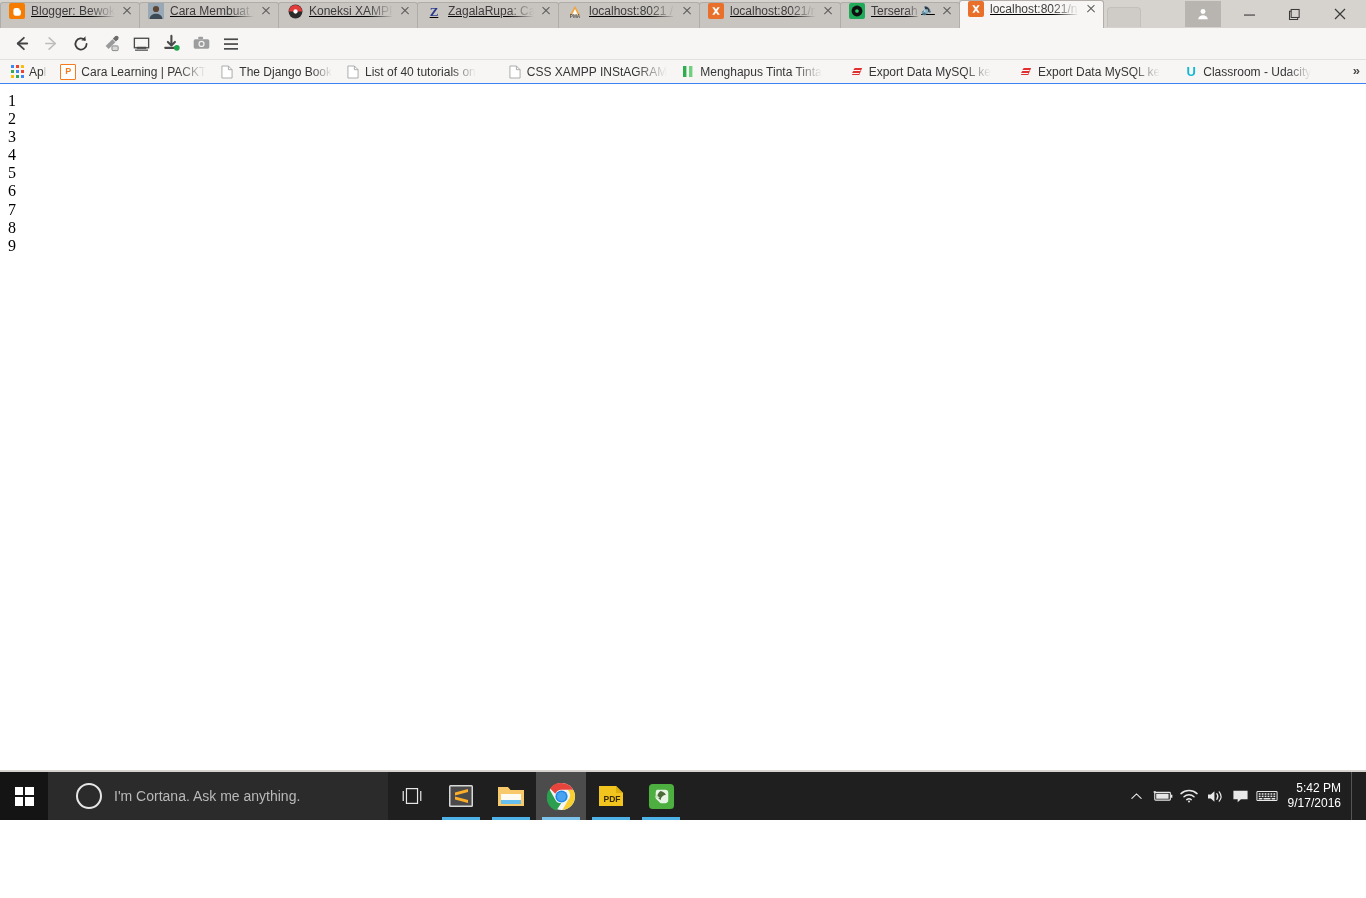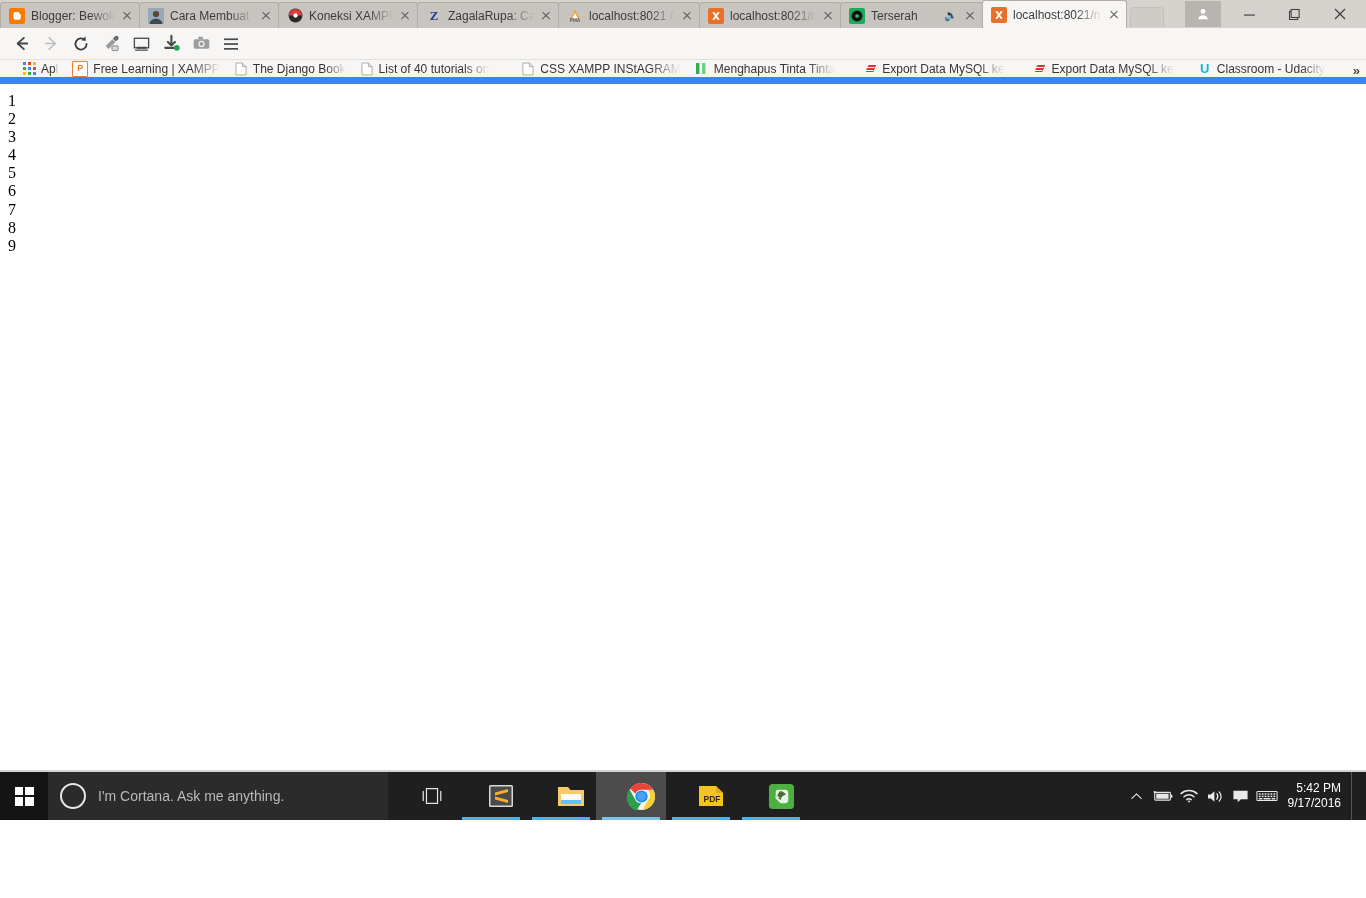--- a/index.html
+++ b/index.html
@@ -31,31 +31,32 @@
     display: flex;
     align-items: flex-end;
     padding-left: 0px;
     box-sizing: border-box;
   }
 
   .tab {
     position: relative;
     height: 26px;
     display: flex;
-    align-items: center;
+    align-items: flex-start;
     box-sizing: border-box;
     background: #c8c4c0;
     border: 1px solid #b0aca8;
     border-bottom: none;
     border-top-left-radius: 3px;
     border-top-right-radius: 3px;
     margin-right: -1px;
     padding: 0 4px 0 8px;
     overflow: hidden;
     transform: skewX(0deg);
+    text-decoration: underline;
   }
   .tab.active {
     background: #f7f6f5;
     border-color: #b2aeaa;
     height: 28px;
     z-index: 5;
   }
 
   .tab-favicon {
     width: 16px;
@@ -221,23 +222,23 @@
     justify-content: center;
     flex: 0 0 30px;
   }
 
   
   .bookmarks-bar {
     height: 24px;
     background: #f7f6f5;
     display: flex;
     align-items: center;
-    padding: 0 16px;
+    padding: 0 4px;
     box-sizing: border-box;
-    border-bottom: 7px solid #3b82f6;
+    border-bottom: 1px solid #3b82f6;
     position: relative;
     overflow: hidden;
   }
   .bm {
     display: flex;
     align-items: center;
     height: 20px;
     padding: 0 6px;
     margin-right: 2px;
     white-space: nowrap;
@@ -321,21 +322,21 @@
     gap: 2px;
   }
   .win-logo span { background: #ffffff; display: block; }
 
   .cortana {
     width: 340px;
     height: 48px;
     background: #2b2b2b;
     display: flex;
     align-items: center;
-    padding-left: 12px;
+    padding-left: 28px;
     box-sizing: border-box;
     flex: 0 0 340px;
   }
   .cortana-circle {
     width: 22px;
     height: 22px;
     border: 2px solid #e6e6e6;
     border-radius: 50%;
     flex: 0 0 22px;
     margin-right: 12px;
@@ -346,21 +347,20 @@
   }
 
   .task-item {
     width: 48px;
     height: 48px;
     flex: 0 0 48px;
     display: flex;
     align-items: center;
     justify-content: center;
     position: relative;
-    padding-left: 20px;
   }
   .task-item.wide { width: 50px; flex: 0 0 50px; }
   .task-item.active { background: #4c4c4c; }
   .task-item .indicator {
     position: absolute;
     bottom: 0;
     left: 6px;
     right: 6px;
     height: 3px;
     background: #4cb2e8;
@@ -472,21 +472,21 @@
     <div class="tab" style="width:142px">
       <span class="tab-favicon" style="background:#e8702a">
         <svg class="ico-svg" width="12" height="12" viewBox="0 0 16 16">
             <path d="M3 3h3l2 3 2-3h3l-3.5 5L13 13h-3l-2-3-2 3H3l3.5-5z" fill="#fff"></path>
           </svg>
       </span>
       <span class="tab-title">localhost:8021/n</span>
       <span class="tab-close"></span>
     </div>
 
-    <div class="tab" style="width:143px">
+    <div class="tab" style="width:120px">
       <span class="tab-favicon" style="background:#1faa59">
         <svg class="ico-svg" width="14" height="14" viewBox="0 0 16 16">
             <circle cx="8" cy="8" r="6.2" fill="#0f0f0f"></circle>
             <circle cx="8" cy="8" r="2.1" fill="#24c96c"></circle>
           </svg>
       </span>
       <span class="tab-title">Terserah</span>
       <span class="tab-audio">🔈</span>
       <span class="tab-close"></span>
     </div>
@@ -601,21 +601,21 @@
           <rect x="0" y="10" width="3" height="3" fill="#fbbc05"></rect>
             <rect x="5" y="10" width="3" height="3" fill="#34a853"></rect>
             <rect x="10" y="10" width="3" height="3" fill="#4285f4"></rect>
         </svg>
       </span>
       <span class="bm-label">Apl</span>
     </div>
 
     <div class="bm">
       <span class="bm-icon" style="background:#fff;border:1.4px solid #f47b20;color:#f47b20;font-weight:bold;font-size:9px">P</span>
-      <span class="bm-label">Free Learning | XAMPP</span>
+      <span class="bm-label">Cara Learning | PACKT</span>
     </div>
 
     <div class="bm">
       <span class="bm-icon">
         <svg class="ico-svg" width="12" height="14" viewBox="0 0 13 15">
             <path d="M1 1h7l4 4v9H1z" fill="#fff" stroke="#a6a6a6" stroke-width="1"></path>
             <path d="M8 1v4h4" fill="none" stroke="#a6a6a6" stroke-width="1"></path>
           </svg>
       </span>
       <span class="bm-label">The Django Book</span>

